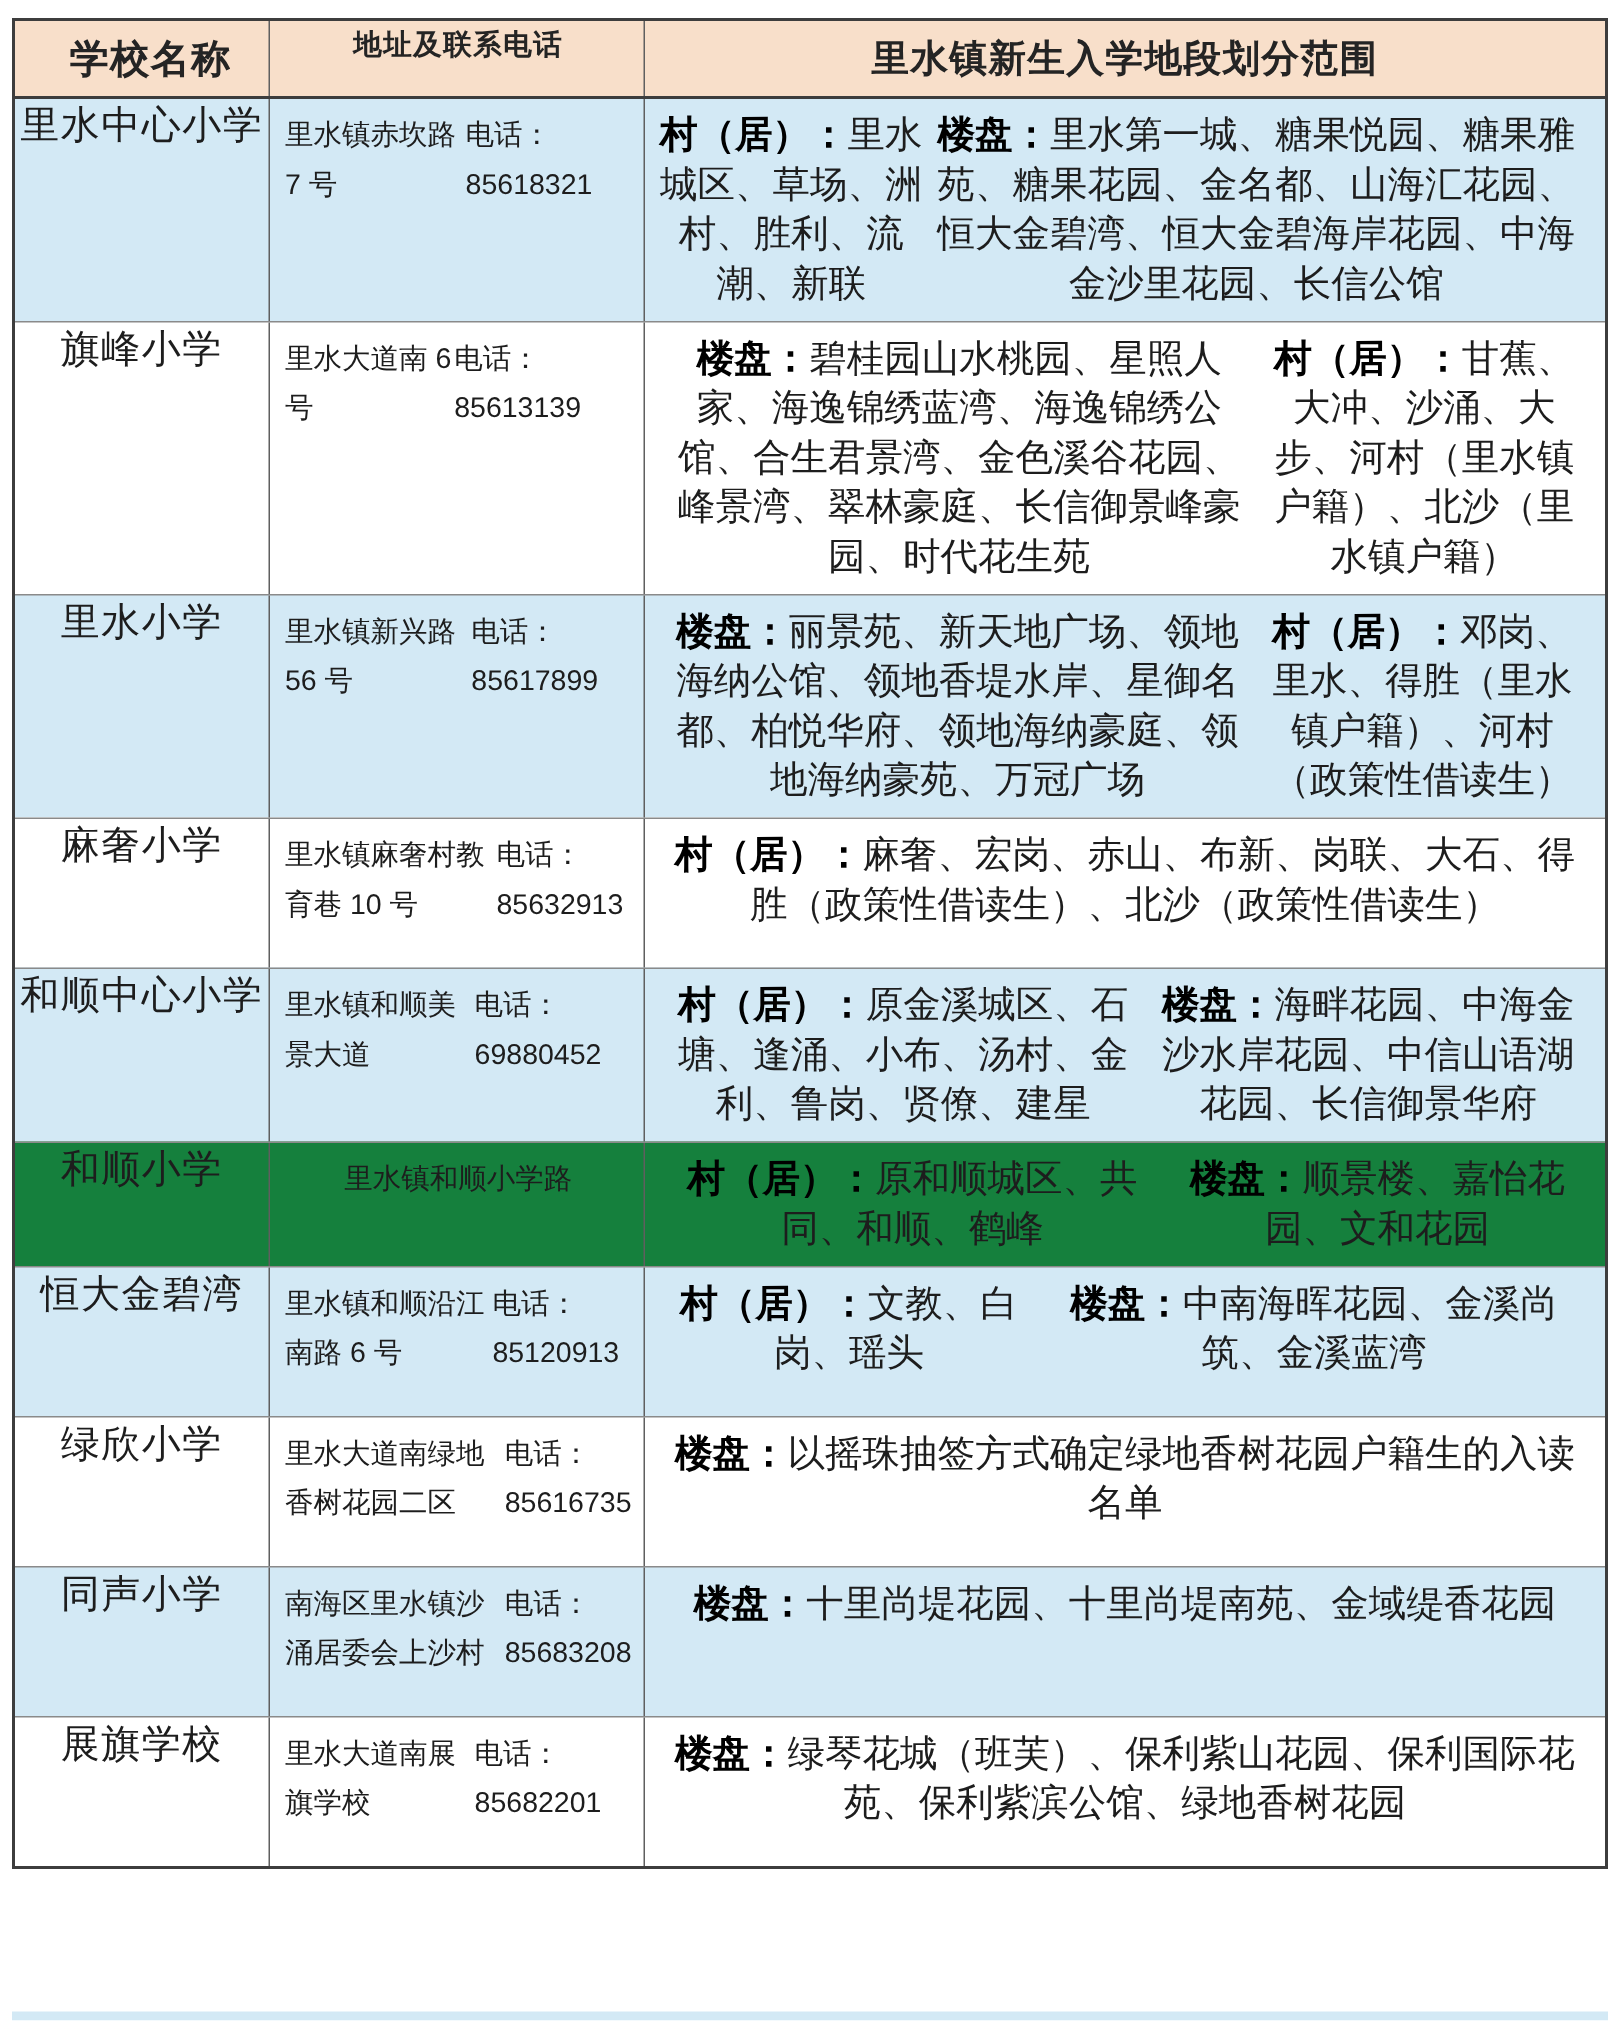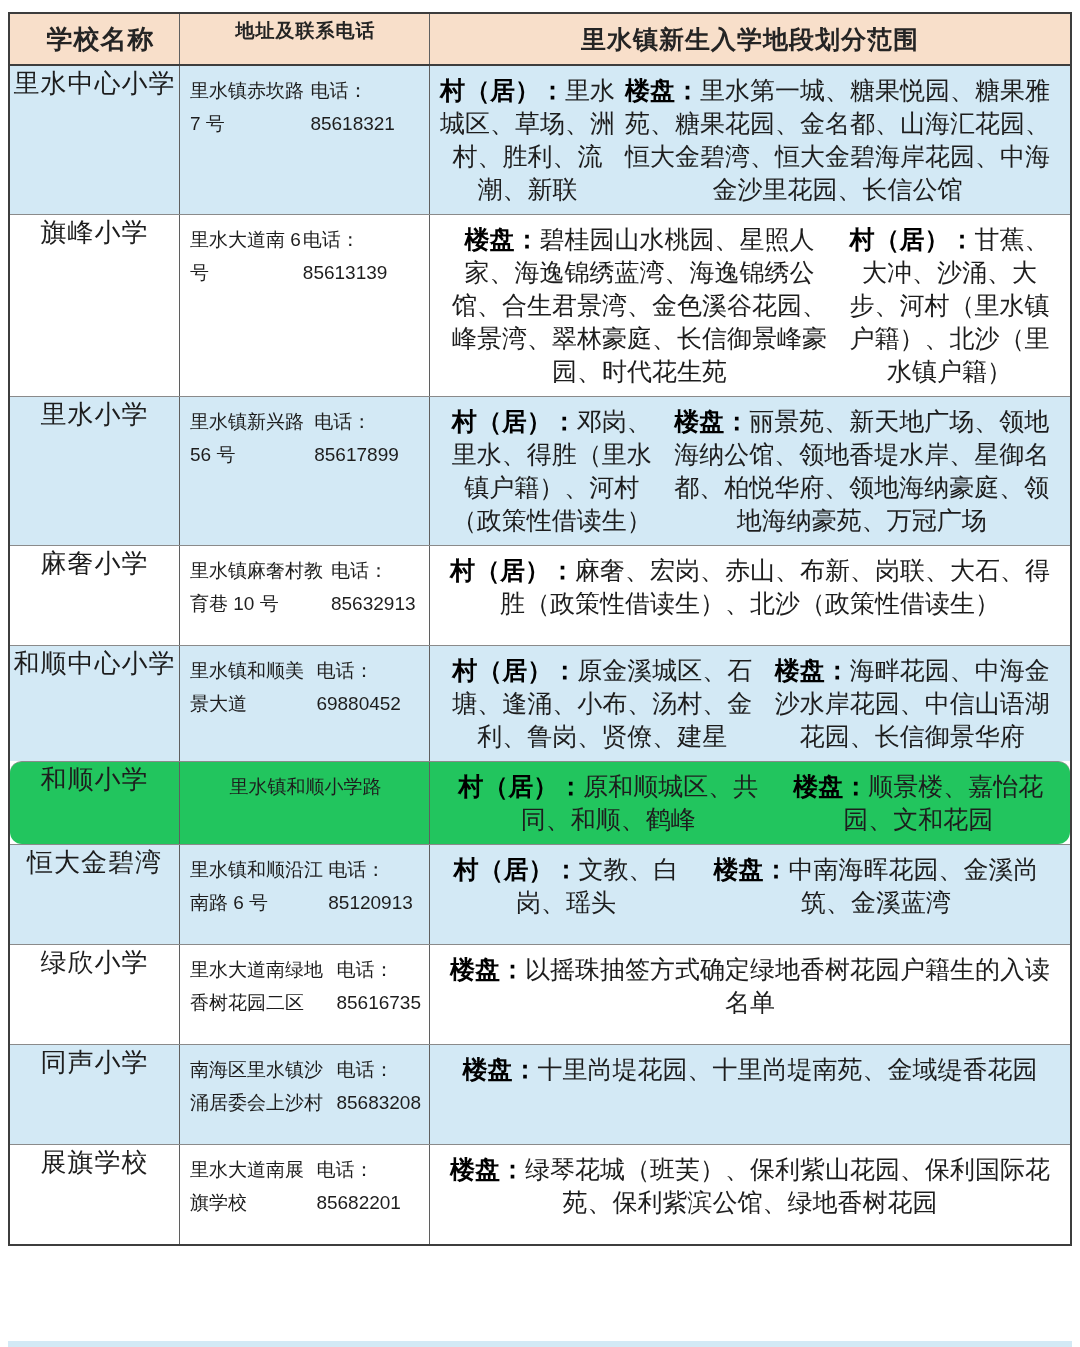--- a/index.html
+++ b/index.html
@@ -142,22 +142,22 @@
 
   <div class="tr" style="background: rgb(211, 233, 245);">
     <div class="td c1">
       <span class="school">里水小学</span>
     </div>
     <div class="td c2">
       <span class="addr">里水镇新兴路 56 号</span>
       <span class="phone">电话：85617899</span>
     </div>
     <div class="td c3">
+      <p class="para estate-para"><b class="lbl">楼盘：</b><span class="val">丽景苑、新天地广场、领地海纳公馆、领地香堤水岸、星御名都、柏悦华府、领地海纳豪庭、领地海纳豪苑、万冠广场</span></p>
       <p class="para village-para"><b class="lbl">村（居）：</b><span class="val">邓岗、里水、得胜（里水镇户籍）、河村（政策性借读生）</span></p>
-      <p class="para estate-para"><b class="lbl">楼盘：</b><span class="val">丽景苑、新天地广场、领地海纳公馆、领地香堤水岸、星御名都、柏悦华府、领地海纳豪庭、领地海纳豪苑、万冠广场</span></p>
     </div>
   </div>
 
   <div class="tr" style="background: rgb(255, 255, 255);">
     <div class="td c1">
       <span class="school">麻奢小学</span>
     </div>
     <div class="td c2">
       <span class="addr">里水镇麻奢村教育巷 10 号</span>
       <span class="phone">电话：85632913</span>
@@ -175,21 +175,21 @@
     <div class="td c2">
       <span class="addr">里水镇和顺美景大道</span>
       <span class="phone">电话：69880452</span>
     </div>
     <div class="td c3">
       <p class="para village-para"><b class="lbl">村（居）：</b><span class="val">原金溪城区、石塘、逢涌、小布、汤村、金利、鲁岗、贤僚、建星</span></p>
       <p class="para estate-para"><b class="lbl">楼盘：</b><span class="val">海畔花园、中海金沙水岸花园、中信山语湖花园、长信御景华府</span></p>
     </div>
   </div>
 
-  <div class="tr" style="background: #22c55e; border-radius: 12px;">
+  <div class="tr" style="background: #15803d;">
     <div class="td c1">
       <span class="school">和顺小学</span>
     </div>
     <div class="td c2">
       <span class="addr">里水镇和顺小学路</span>
     </div>
     <div class="td c3">
       <p class="para village-para"><b class="lbl">村（居）：</b><span class="val">原和顺城区、共同、和顺、鹤峰</span></p>
       <p class="para estate-para"><b class="lbl">楼盘：</b><span class="val">顺景楼、嘉怡花园、文和花园</span></p>
     </div>

